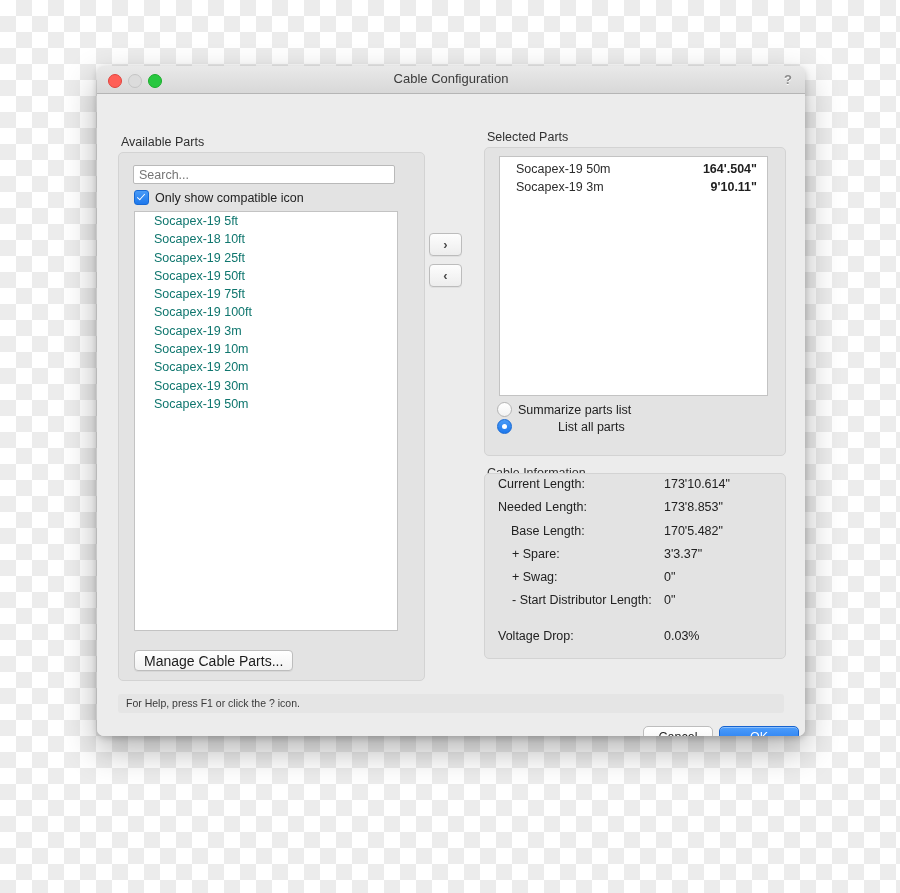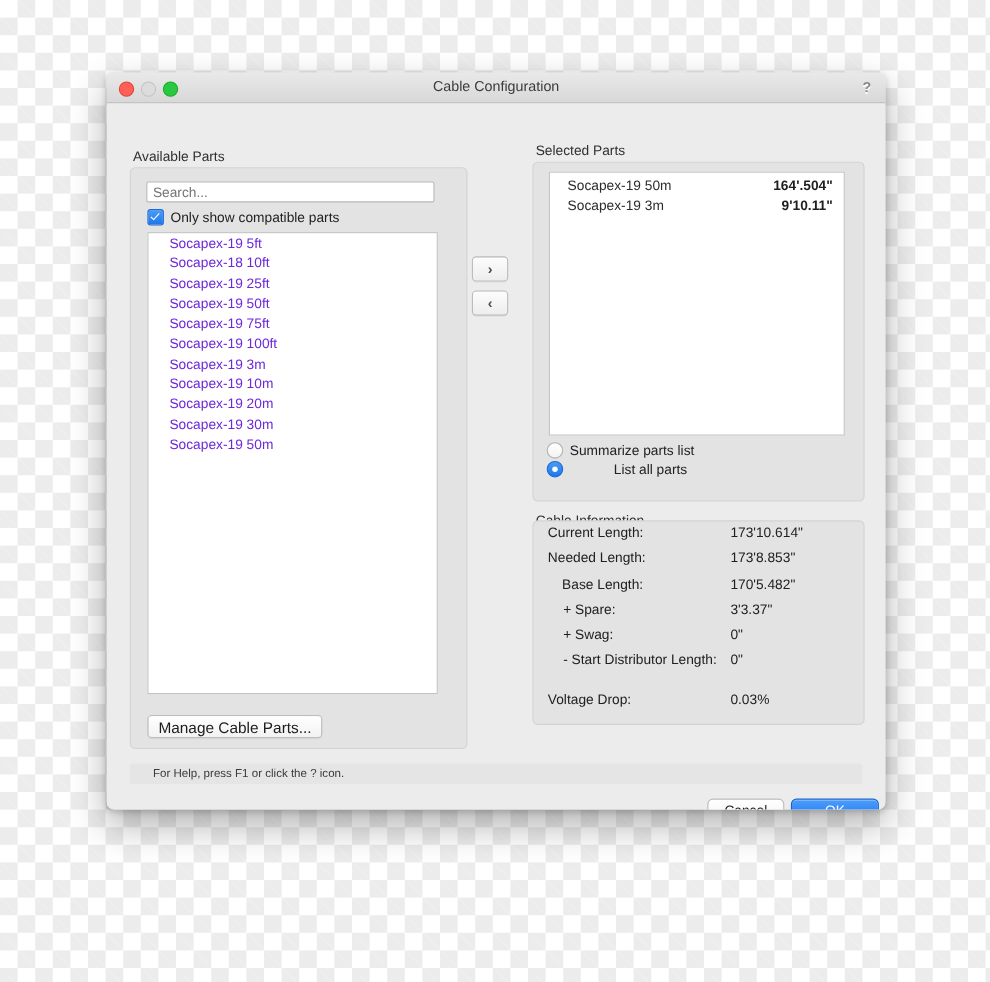--- a/index.html
+++ b/index.html
@@ -136,21 +136,21 @@
     position: absolute;
     left: 37px; top: 117px;
     width: 264px; height: 420px;
     box-sizing: border-box;
     background: #ffffff;
     border: 1px solid #c3c3c3;
     overflow: hidden;
   }
   #list-available .row {
     font-size: 12.5px;
-    color: #6d28d9;
+    color: #0f766e;
     padding: 1px 13px 1px 19px;
     line-height: 16.3px;
   }
 
   #btn-manage {
     position: absolute;
     left: 37px; top: 556px;
     height: 21px;
     padding: 0 9px;
     background: linear-gradient(to bottom, #ffffff, #f2f2f2);
@@ -265,21 +265,20 @@
     left: 21px; top: 600px;
     width: 666px; height: 19px;
     background: #e5e5e5;
     border-radius: 3px;
   }
   #status-text {
     position: absolute;
     left: 8px; top: 3px;
     font-size: 10.5px;
     color: #3a3a3a;
-    margin-left: 13px;
   }
 
   .dlg-btn {
     position: absolute;
     top: 632px;
     height: 22px;
     border-radius: 5px;
     font-family: "Liberation Sans", sans-serif;
     font-size: 12.5px;
   }
@@ -314,21 +313,21 @@
 
   <div id="content">
 
     <div class="group-title" id="lbl-available">Available Parts</div>
     <div class="group-box" id="box-available"></div>
 
     <input id="search-input" type="text" placeholder="Search..." style="">
 
     <div id="compat-row">
       <div class="checkbox"></div>
-      <span class="cb-label">Only show compatible parts</span>
+      <span class="cb-label">Only show compatible icon</span>
     </div>
 
     <div id="list-available">
         <div class="row">Socapex-19 5ft</div>
         <div class="row">Socapex-18 10ft</div>
         <div class="row">Socapex-19 25ft</div>
         <div class="row">Socapex-19 50ft</div>
         <div class="row">Socapex-19 75ft</div>
         <div class="row">Socapex-19 100ft</div>
         <div class="row">Socapex-19 3m</div>

